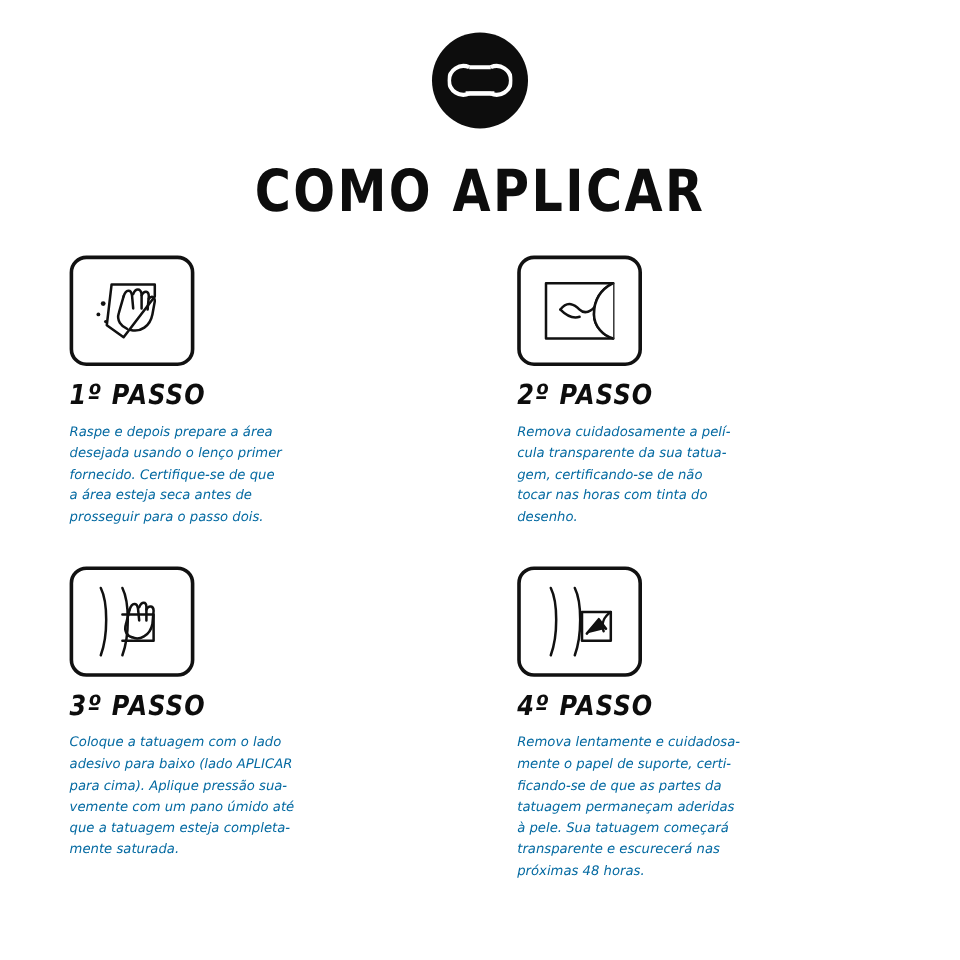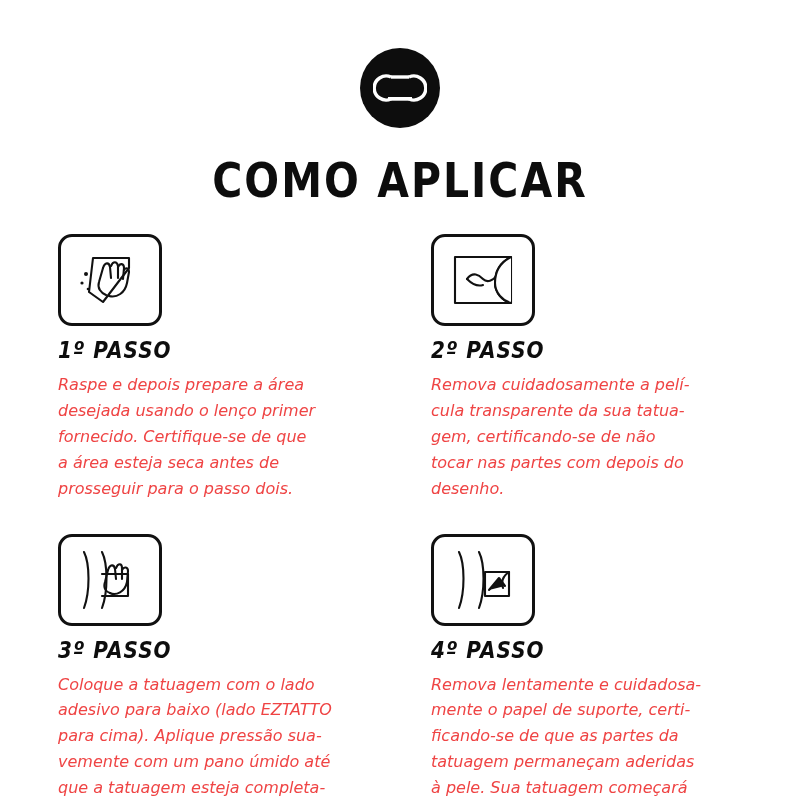--- a/index.html
+++ b/index.html
@@ -12,21 +12,21 @@
     height: 800px;
     font-family: "DejaVu Sans", sans-serif;
     color: #111111;
     overflow: hidden;
   }
   .page {
     position: relative;
     width: 800px;
     height: 800px;
     box-sizing: border-box;
-    padding: 40px 58px 20px 58px;
+    padding: 19px 58px 20px 58px;
   }
 
   
   .logo-wrap {
     display: flex;
     justify-content: center;
     align-items: center;
     margin-top: 8px;
     margin-bottom: 6px;
   }
@@ -82,23 +82,23 @@
     font-weight: bold;
     font-size: 20px;
     letter-spacing: 1px;
     color: #0d0d0d;
     transform: scaleY(1.15);
     transform-origin: left center;
     margin-bottom: 10px;
   }
   .step-text {
     font-family: "DejaVu Sans", sans-serif;
-    font-size: 16px;
+    font-size: 11px;
     line-height: 1.62;
-    color: #ef4444;
+    color: #0369a1;
     max-width: 278px;
     white-space: pre-line;
   }
   .step-row-2 .icon-box { margin-top: 14px; }
 </style>
 </head>
 <body>
 
 <div class="page">
 
@@ -156,41 +156,41 @@
           <path d="M64 8 C52 14 48 24 48 34 C48 44 56 52 64 54 Z" fill="#ffffff"></path>
           <g fill="none" stroke="#111" stroke-width="2.1" stroke-linejoin="round">
             <path d="M64 8 C52 14 48 24 48 34 C48 44 56 52 64 54"></path>
           </g>
         </svg>
       </div>
       <div class="step-label">2º PASSO</div>
       <div class="step-text">Remova cuidadosamente a pelí-
 cula transparente da sua tatua-
 gem, certificando-se de não
-tocar nas partes com depois do
+tocar nas horas com tinta do
 desenho.</div>
     </div>
 
     <div class="step step-row-2">
       <div class="icon-box">
         <svg width="76" height="64" viewBox="0 0 76 64" aria-hidden="true">
           <g fill="none" stroke="#111" stroke-width="2.1" stroke-linejoin="round" stroke-linecap="round">
             <path d="M12 4 C18 16 18 44 12 60"></path>
             <path d="M30 4 C36 16 36 44 30 60"></path>
             <path d="M30 26 L56 26 L56 48 L30 48"></path>
             <path d="M36 22 C38 16 42 16 43 21 L44 31"></path>
             <path d="M44 20 C46 15 50 15 50 20 L50 31"></path>
             <path d="M50 22 C52 18 56 19 56 23 L55 34 C53 44 44 48 38 45"></path>
             <path d="M36 22 L33 34 C31 40 34 44 38 45"></path>
           </g>
         </svg>
       </div>
       <div class="step-label">3º PASSO</div>
       <div class="step-text">Coloque a tatuagem com o lado
-adesivo para baixo (lado EZTATTO
+adesivo para baixo (lado APLICAR
 para cima). Aplique pressão sua-
 vemente com um pano úmido até
 que a tatuagem esteja completa-
 mente saturada.</div>
     </div>
 
     <div class="step step-row-2">
       <div class="icon-box">
         <svg width="76" height="64" viewBox="0 0 76 64" aria-hidden="true">
           <g fill="none" stroke="#111" stroke-width="2.1" stroke-linejoin="round" stroke-linecap="round">

